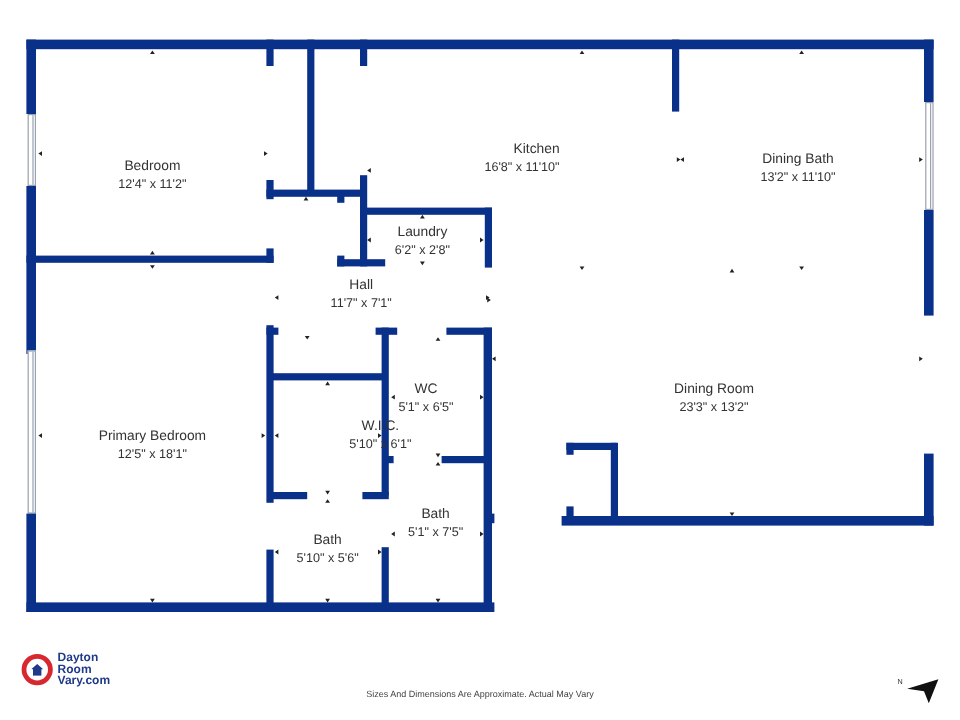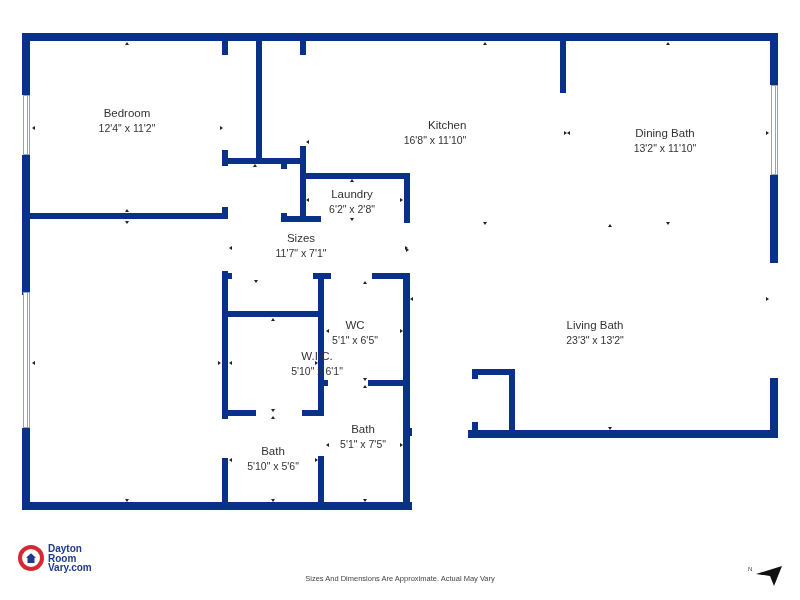--- a/index.html
+++ b/index.html
@@ -75,50 +75,54 @@
   <div class="wall" style="left:322px;top:380px;width:6px;height:6px;"></div>
   <div class="wall" style="left:368px;top:380px;width:38px;height:6px;"></div>
   <div class="wall" style="left:318px;top:456px;width:6px;height:52px;"></div>
   <div class="wall" style="left:406px;top:428px;width:6px;height:8px;"></div>
 
   <div class="wall" style="left:472px;top:369px;width:42px;height:6px;"></div>
   <div class="wall" style="left:509px;top:369px;width:6px;height:67px;"></div>
   <div class="wall" style="left:472px;top:369px;width:6px;height:10px;"></div>
   <div class="wall" style="left:472px;top:422px;width:6px;height:14px;"></div>
 
-  <div class="room" style="left:127px;top:120px;">
+  <div class="room" style="left:127px;top:146px;">
     <div class="name">Bedroom</div>
     <div class="dim">12'4" x 11'2"</div>
   </div>
   <div class="room" style="left:435px;top:132px;text-align:right;">
     <div class="name">Kitchen</div>
     <div class="dim">16'8" x 11'10"</div>
   </div>
   <div class="room" style="left:665px;top:140px;">
     <div class="name">Dining Bath</div>
     <div class="dim">13'2" x 11'10"</div>
   </div>
   <div class="room" style="left:352px;top:201px;">
     <div class="name">Laundry</div>
     <div class="dim">6'2" x 2'8"</div>
   </div>
   <div class="room" style="left:301px;top:245px;">
-    <div class="name">Sizes</div>
+    <div class="name">Hall</div>
     <div class="dim">11'7" x 7'1"</div>
+  </div>
+  <div class="room" style="left:127px;top:371px;">
+    <div class="name">Primary Bedroom</div>
+    <div class="dim">12'5" x 18'1"</div>
   </div>
   <div class="room" style="left:273px;top:363px;margin-left:44px;">
     <div class="name">W.I.C.</div>
     <div class="dim">5'10" x 6'1"</div>
   </div>
   <div class="room" style="left:355px;top:332px;">
     <div class="name">WC</div>
     <div class="dim">5'1" x 6'5"</div>
   </div>
   <div class="room" style="left:595px;top:332px;">
-    <div class="name">Living Bath</div>
+    <div class="name">Dining Room</div>
     <div class="dim">23'3" x 13'2"</div>
   </div>
   <div class="room" style="left:363px;top:436px;">
     <div class="name">Bath</div>
     <div class="dim">5'1" x 7'5"</div>
   </div>
   <div class="room" style="left:273px;top:458px;">
     <div class="name">Bath</div>
     <div class="dim">5'10" x 5'6"</div>
   </div>

